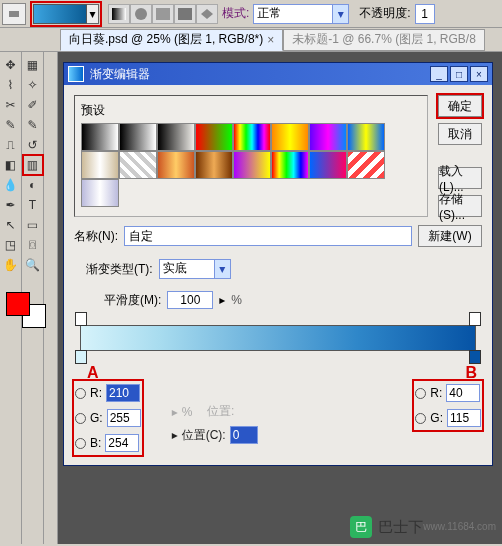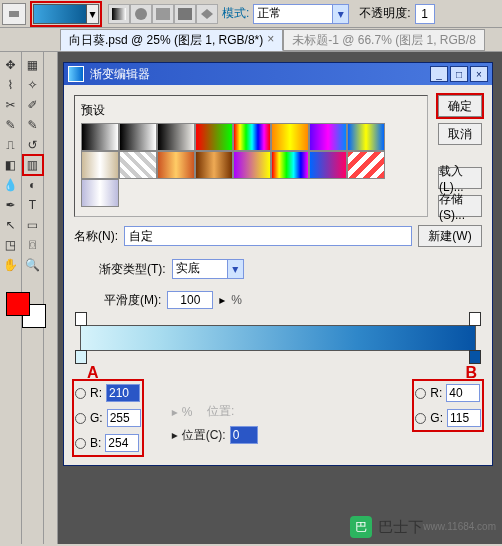--- a/index.html
+++ b/index.html
@@ -2,29 +2,29 @@
 <html><head>
 <meta charset="utf-8">
 <style>
 *{box-sizing:border-box;margin:0;padding:0;font-family:"Microsoft YaHei",SimSun,sans-serif;font-size:12px}
 body{background:#d4d0c8;width:502px;height:546px;overflow:hidden;position:relative}
 .toolbar-top{height:28px;background:#d4d0c8;display:flex;align-items:center;padding:2px;gap:4px;border-bottom:1px solid #999}
 .btn-square{width:24px;height:22px;border:1px solid #888;background:#eee;display:flex;align-items:center;justify-content:center}
 .gradient-btn{width:54px;height:20px;border:1px solid #555;background:linear-gradient(90deg,#3ba4e0,#0b5c94);display:inline-block}
 .gradient-wrap{border:2px solid #d40000;padding:1px;display:flex;align-items:center}
 .dd{width:12px;height:20px;border:1px solid #666;border-left:none;background:#eee;display:flex;align-items:center;justify-content:center}
-.mode-lbl{color:#0369a1}
+.mode-lbl{color:#701a75}
 .select{height:20px;width:80px;border:1px solid #7a96df;background:#fff;padding:0 3px}
 .select-arrow{width:16px;height:20px;background:#cfe3ff;border:1px solid #7a96df;border-left:none;color:#2a4;display:inline-flex;align-items:center;justify-content:center;color:#2a4db6}
 .opacity-lbl{margin-left:6px}
 .small-input{width:20px;height:20px;border:1px solid #7a96df;background:#fff;text-align:center}
 .shape-row{display:flex;gap:0;margin-left:2px}
 .shape{width:22px;height:20px;border:1px solid #aaa;background:#ddd;display:flex;align-items:center;justify-content:center}
 .tabbar{height:24px;background:#d4d0c8;display:flex;align-items:center;border-bottom:1px solid #999;padding-left:60px;gap:0}
-.tab{height:22px;padding:2px 8px;border:1px solid #999;background:#efefef;display:flex;align-items:flex-start;gap:4px}
+.tab{height:22px;padding:2px 8px;border:1px solid #999;background:#efefef;display:flex;align-items:center;gap:4px}
 .tab.active{background:#e6f0ff;border-bottom-color:#e6f0ff}
 .tab-x{color:#666}
 .workspace{display:flex;height:492px}
 .tool-col{width:22px;background:#d4d0c8;border-right:1px solid #999;display:flex;flex-direction:column;gap:2px;padding-top:4px;align-items:center}
 .tl{width:18px;height:18px;display:flex;align-items:center;justify-content:center;color:#333}
 .tl.highlight{outline:2px solid #d40000}
 .tool-cols{display:flex}
 .swatch{width:36px;height:36px;margin:6px auto;position:relative}
 .sw-fg{width:24px;height:24px;background:#f00;border:1px solid #000;position:absolute;top:0;left:0}
 .sw-bg{width:24px;height:24px;background:#fff;border:1px solid #000;position:absolute;bottom:0;right:0}
@@ -208,21 +208,21 @@
             <div class="side-btn">存储(S)...</div>
           </div>
         </div>
 
         <div class="name-row">
           <span>名称(N):</span>
           <input class="name-in" value="自定" style="">
           <div class="side-btn" style="width:64px">新建(W)</div>
         </div>
 
-        <div class="form-row" style="margin-left:25px">
+        <div class="form-row" style="margin-left:12px">
           <span>渐变类型(T):</span>
           <div style="display:flex">
             <div class="select" style="width:56px"><span>实底</span></div>
             <div class="select-arrow">▾</div>
           </div>
         </div>
         <div class="form-row" style="margin-left:30px">
           <span>平滑度(M):</span>
           <input class="num-in" value="100" style="">
           <span>▸</span>

